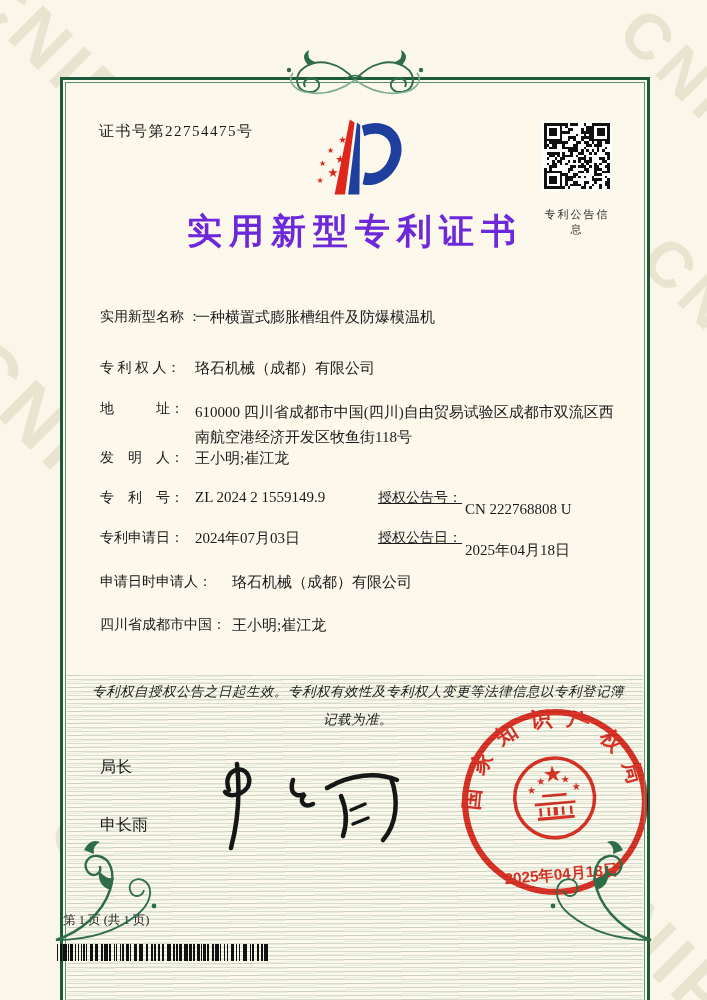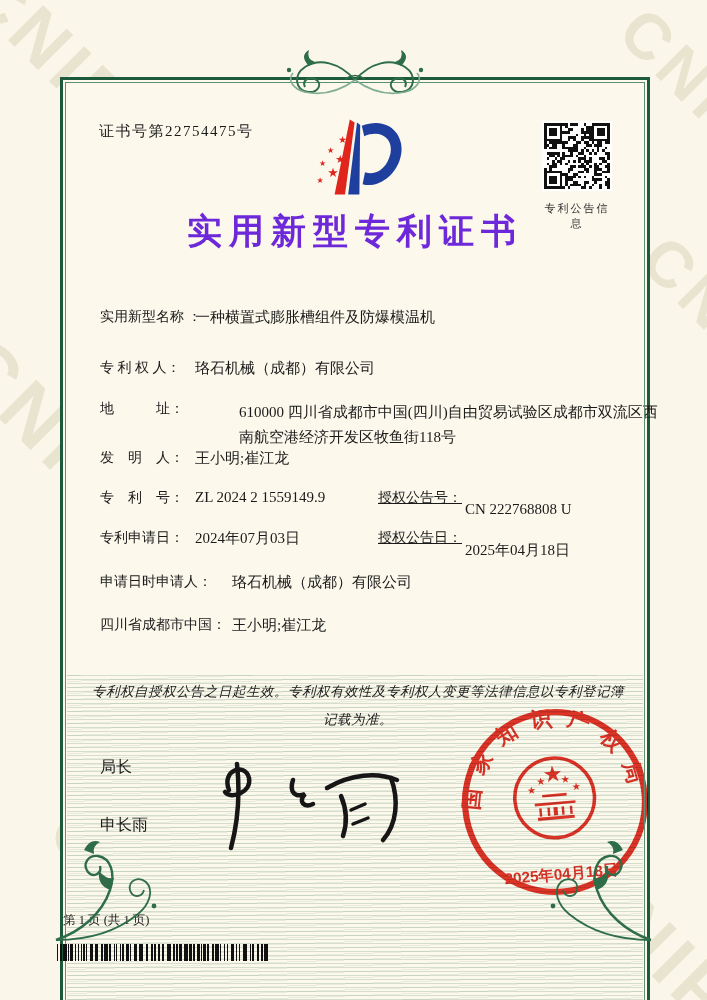--- a/index.html
+++ b/index.html
@@ -31,32 +31,32 @@
     position:absolute;left:4px;right:4px;top:595px;bottom:4px;
     background:
       repeating-linear-gradient(180deg, rgba(122,160,132,0.30) 0 1px, rgba(122,160,132,0) 1px 4px),
       repeating-linear-gradient(178deg, rgba(122,160,132,0.16) 0 1px, rgba(122,160,132,0) 1px 6px);
   }
   
   .cert-no{position:absolute;left:36px;top:42px;font-size:15px;letter-spacing:1.5px;}
   .logo{position:absolute;left:250px;top:24px;}
   .qr-wrap{position:absolute;left:478px;top:41px;width:72px;text-align:center;}
   .qr-wrap svg{background:#fff;padding:2px;}
-  .qr-caption{margin-top:6px;font-size:11px;letter-spacing:2px;color:#333;}
+  .qr-caption{margin-top:12px;font-size:11px;letter-spacing:2px;color:#333;}
   .title{
     position:absolute;left:0;right:0;top:128px;text-align:center;
     font-size:35px;font-weight:700;letter-spacing:7px;color:#6d28d9;
   }
   
   .row{position:absolute;left:37px;right:16px;height:22px;font-size:15px;}
   .lbl{position:absolute;left:0;top:0;font-size:14px;white-space:nowrap;}
   .val{position:absolute;left:95px;top:0;white-space:nowrap;}
   .lbl2{position:absolute;left:278px;top:0;font-size:14px;white-space:nowrap;text-decoration:underline;}
   .val2{position:absolute;left:365px;top:12px;white-space:nowrap;}
-  .val.block{white-space:normal;width:432px;line-height:25px;margin-left:44px;}
+  .val.block{white-space:normal;width:432px;line-height:25px;}
   .r-name{top:228px}.r-patentee{top:279px}.r-addr{top:320px}
   .r-inventor{top:369px}.r-patno{top:409px}.r-dates{top:449px}
   .r-app{top:493px}.r-inv2{top:536px}
   
   .statement{
     position:absolute;left:25px;top:598px;width:540px;
     font-size:13.5px;font-style:italic;line-height:28px;text-align:center;
     letter-spacing:0.5px;color:#1b1b1b;
   }
   

